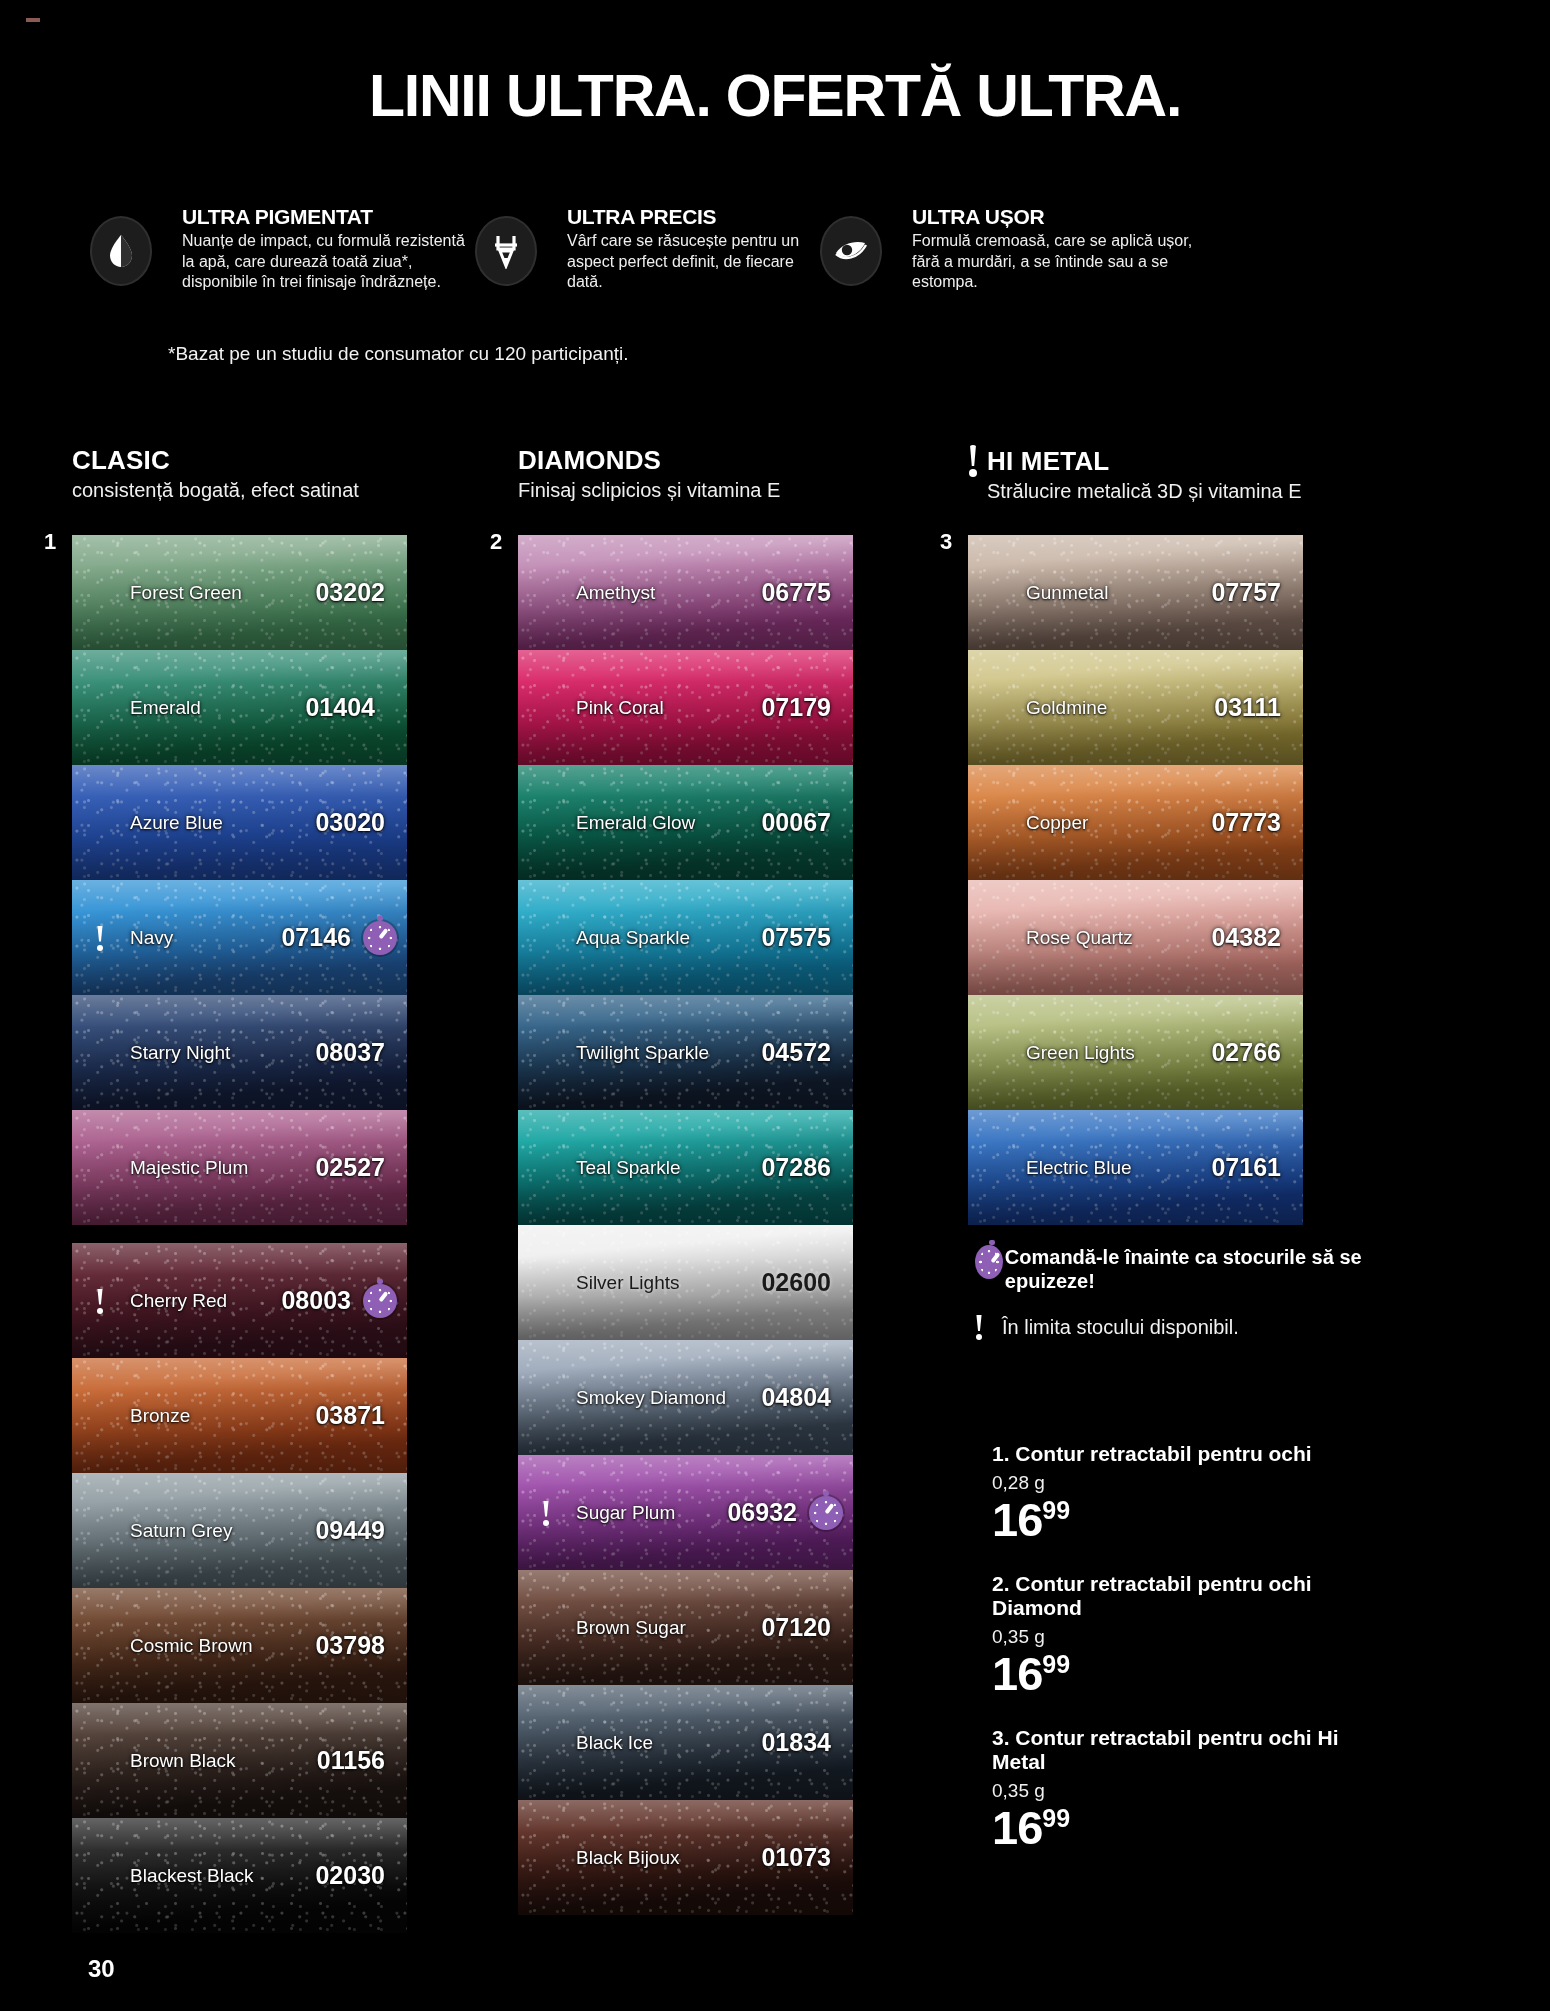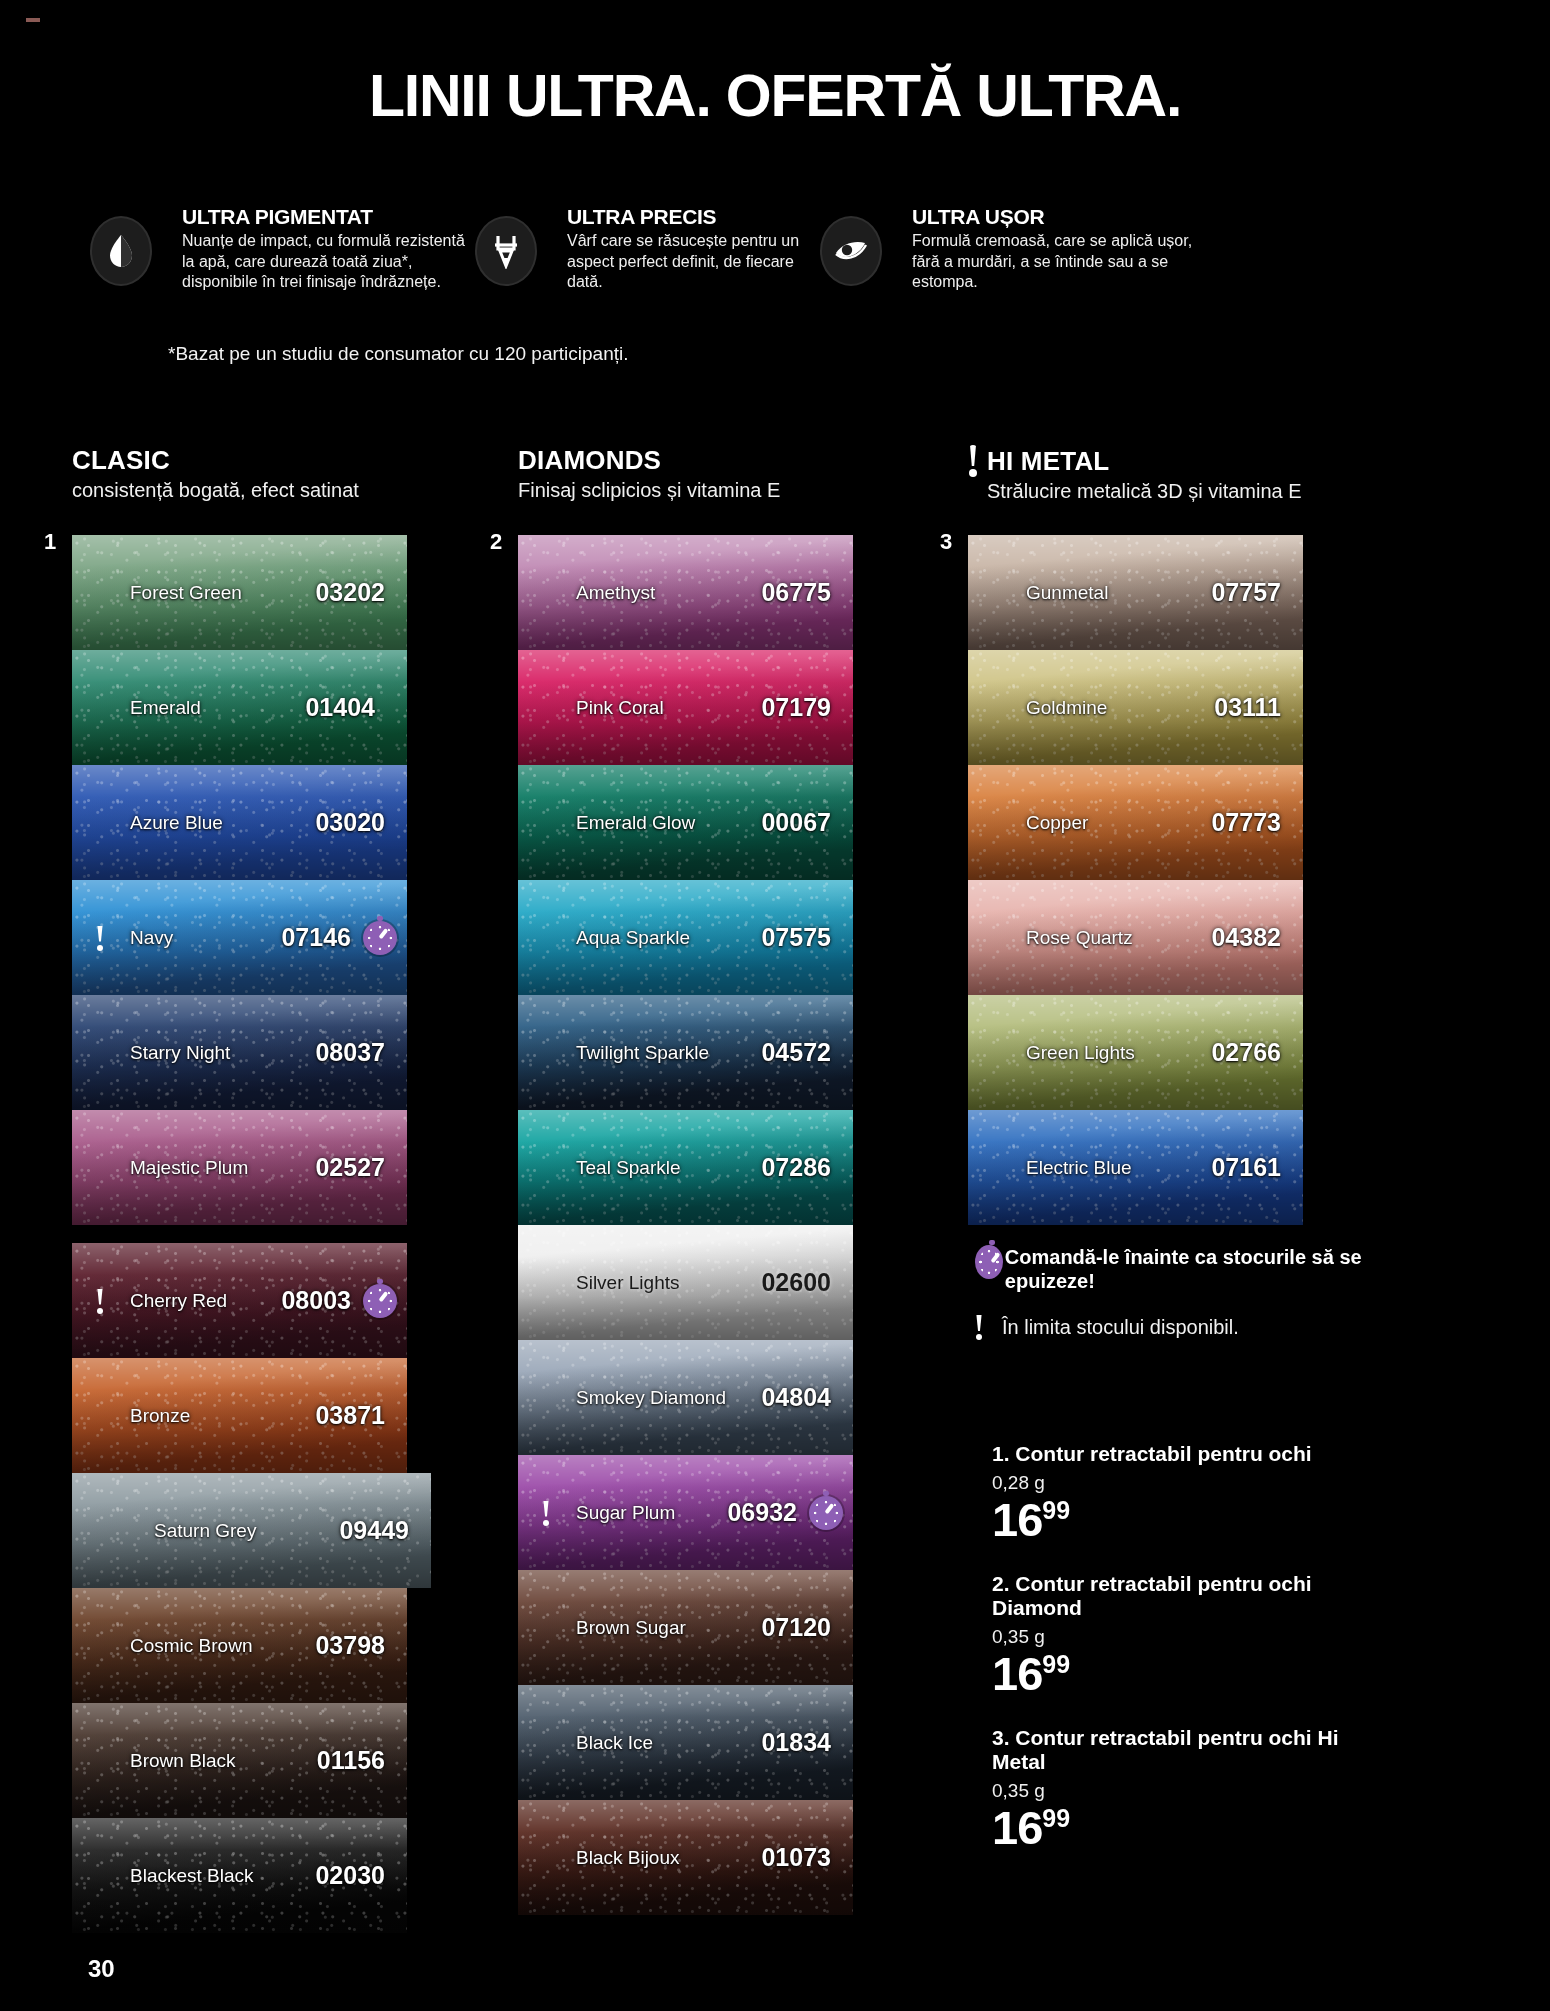--- a/index.html
+++ b/index.html
@@ -242,21 +242,21 @@
             <span class="ticks"></span>
           </span>
         </div>
         <div class="sw" style="height: 115px;">
           <div class="tex" style="background:linear-gradient(175deg,#c6642e 0%,#c6642e 22%,#7d2f12 78%,#7d2f12 100%)"></div>
           <div class="grain"></div>
           <div class="shine"></div>
           <span class="nm">Bronze</span>
           <span class="cd" style="right:22px">03871</span>
         </div>
-        <div class="sw" style="height: 115px; padding-left: 24px;">
+        <div class="sw" style="height: 115px;">
           <div class="tex" style="background:linear-gradient(175deg,#8d9aa0 0%,#8d9aa0 22%,#4b585e 78%,#4b585e 100%)"></div>
           <div class="grain"></div>
           <div class="shine"></div>
           <span class="nm">Saturn Grey</span>
           <span class="cd" style="right:22px">09449</span>
         </div>
         <div class="sw" style="height: 115px;">
           <div class="tex" style="background:linear-gradient(175deg,#6b4129 0%,#6b4129 22%,#311a10 78%,#311a10 100%)"></div>
           <div class="grain"></div>
           <div class="shine"></div>

